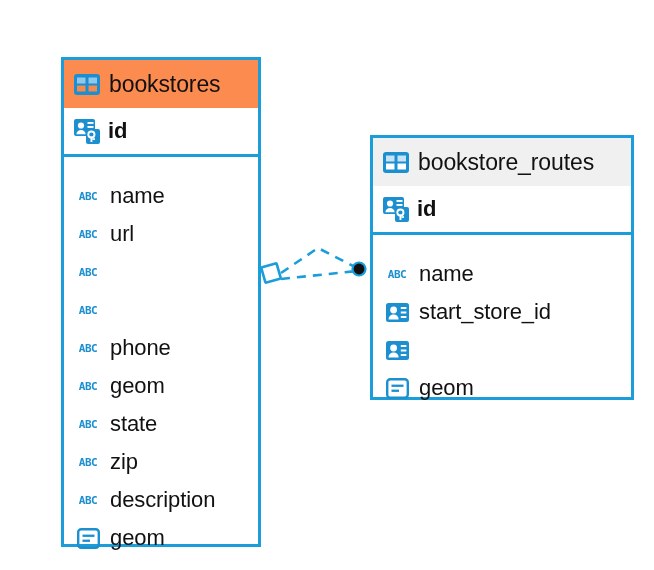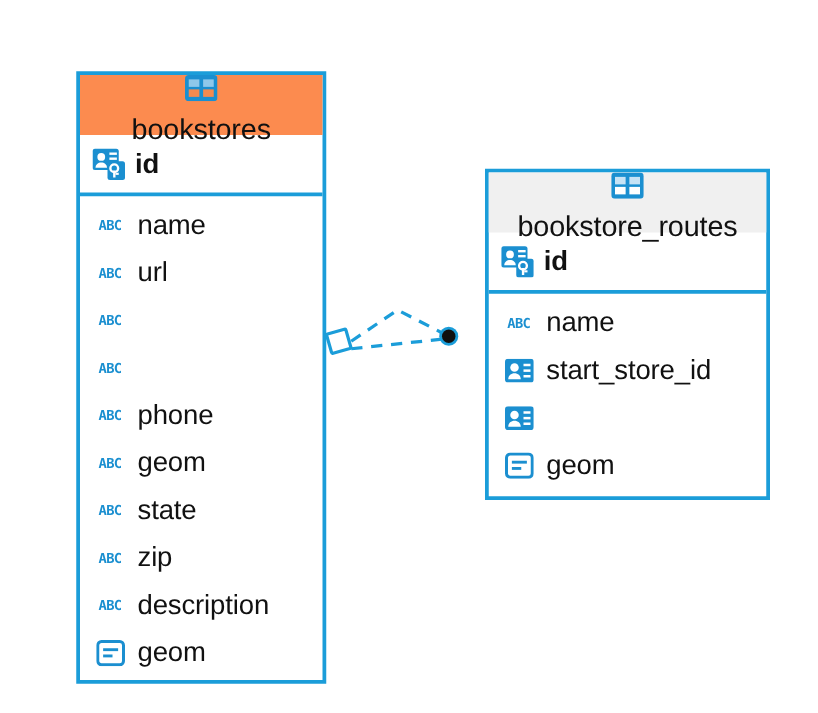--- a/index.html
+++ b/index.html
@@ -29,35 +29,34 @@
   }
 
   #entity-bookstores {
     left: 61px;
     top: 57px;
     width: 200px;
     height: 490px;
   }
 
   #entity-bookstore-routes {
-    left: 388px;
+    left: 370px;
     top: 135px;
-    width: 228px;
+    width: 264px;
     height: 265px;
   }
 
   
   .entity-header {
     display: flex;
     align-items: center;
     gap: 9px;
     padding: 0 10px;
     height: 48px;
     box-sizing: border-box;
-    flex-direction: column;
   }
   .entity-header.selected {
     background: #fc8b4f;
   }
   .entity-header.unselected {
     background: #f0f0f0;
   }
   .entity-title {
     font-size: 23px;
     color: #111111;
@@ -86,21 +85,21 @@
     font-size: 22px;
     color: #111111;
     white-space: nowrap;
     letter-spacing: -0.1px;
   }
   .field-name.bold {
     font-weight: bold;
   }
 
   .fields-section {
-    padding-top: 4px;
+    padding-top: 20px;
   }
 
   
   .icon {
     flex: 0 0 auto;
     display: inline-flex;
     align-items: center;
     justify-content: center;
   }
   .icon svg { display: block; }

